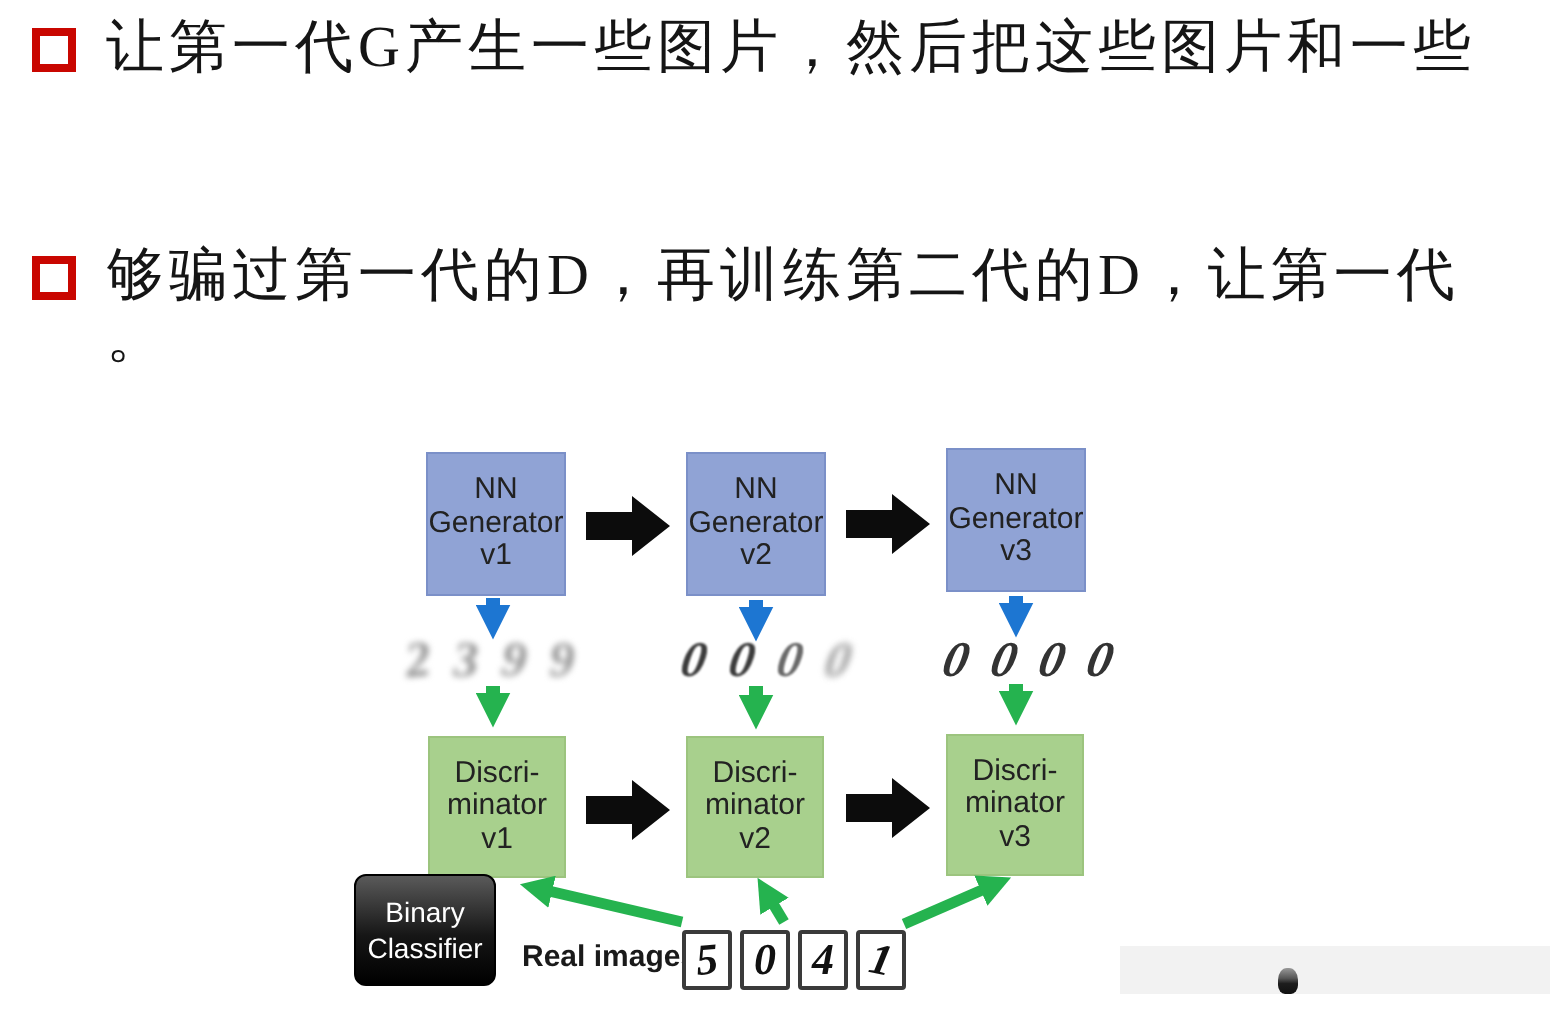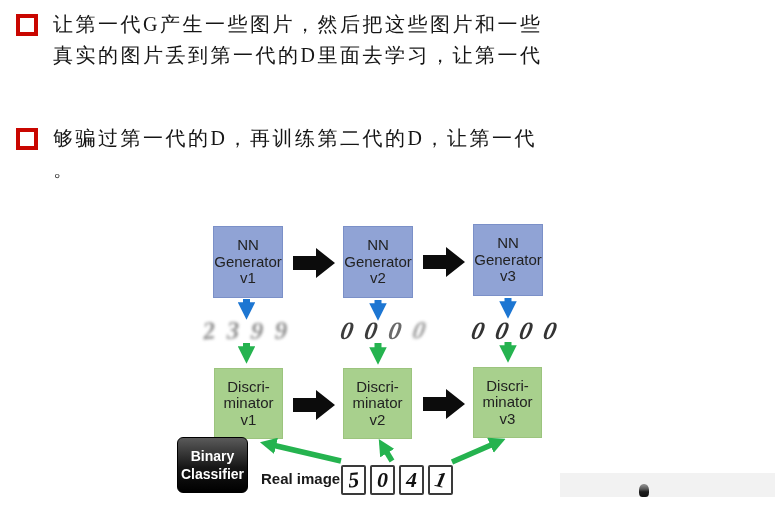--- a/index.html
+++ b/index.html
@@ -2,21 +2,21 @@
 <html><head>
 <meta charset="utf-8">
 <style>
   html,body{margin:0;padding:0;background:#fff;}
   .slide{position:relative;width:784px;height:506px;background:#ffffff;overflow:hidden;
          font-family:"Liberation Sans",sans-serif;}
   
   .bullet{position:absolute;left:0;width:784px;}
   .bmark{position:absolute;left:16px;top:5px;width:14px;height:14px;border:4px solid #c90600;background:#fff;}
   .btext{margin-left:53px;font-family:"Liberation Serif","DejaVu Serif",serif;
-         font-size:20px;line-height:31px;letter-spacing:2.5px;color:#151515;}
+         font-size:29px;line-height:31px;letter-spacing:2.5px;color:#151515;}
   .btext .bline{white-space:nowrap;}
   
   .gbox,.dbox{position:absolute;display:flex;align-items:center;justify-content:center;
       text-align:center;white-space:pre-line;font-weight:400;font-size:15px;line-height:16.5px;
       color:#222;}
   .gbox{width:70px;height:72px;border:1px solid #7b90c8;box-sizing:border-box;}
   .dbox{width:69px;height:71px;border:1px solid #9cc47e;box-sizing:border-box;}
   #g1{left:213px;top:226px;} #g2{left:343px;top:226px;} #g3{left:473px;top:224px;}
   #d1{left:214px;top:368px;} #d2{left:343px;top:368px;} #d3{left:473px;top:367px;}
   
@@ -30,21 +30,21 @@
   #row1 span:nth-child(3){color:#6a6a6a;}
   #row1 span:nth-child(4){color:#9b9b9b;filter:blur(1.6px);}
   #row1 span{transform:skewX(-10deg);}
   #row2{left:466px;color:#333;}
   #row2 span{transform:skewX(-12deg);}
   
   .bclass{position:absolute;left:177px;top:437px;width:71px;height:56px;border-radius:6px;
       background:linear-gradient(180deg,#5a5a5a 0%,#161616 55%,#000 100%);
       border:1px solid #000;box-sizing:border-box;color:#fff;display:flex;align-items:center;
       justify-content:center;text-align:center;white-space:pre-line;
-      font-weight:700;font-size:14px;line-height:18px;z-index:6;}
+      font-weight:400;font-size:14px;line-height:18px;z-index:6;}
   .rlabel{position:absolute;left:261px;top:470px;font-weight:700;font-size:15px;color:#1a1a1a;}
   .rdigit{position:absolute;top:465px;width:25px;height:30px;border:2px solid #3a3a3a;
       border-radius:2px;background:#fff;box-sizing:border-box;display:flex;align-items:center;
       justify-content:center;font-family:"Liberation Serif","DejaVu Serif",serif;
       font-style:italic;font-weight:700;font-size:22px;color:#111;z-index:6;}
   #rd0{left:341px;} #rd1{left:370px;} #rd2{left:399px;} #rd3{left:428px;}
   #rd0 span{transform:rotate(-5deg);display:inline-block;}
   #rd3 span{transform:rotate(12deg);display:inline-block;}
   
   .grayband{position:absolute;left:560px;top:473px;width:215px;height:24px;background:#f2f2f2;}
@@ -55,21 +55,20 @@
 </style>
 </head>
 <body>
 
 <div class="slide">
 
   <div class="bullet" style="top:9px;">
     <span class="bmark" style="border-color: rgb(201, 6, 0);"></span>
     <div class="btext">
       <div class="bline">让第一代G产生一些图片，然后把这些图片和一些</div>
-      <div class="bline">真实的图片丢到第一代的D里面去学习，让第一代</div>
     </div>
   </div>
 
   <div class="bullet" style="top:123px;">
     <span class="bmark" style="border-color: rgb(201, 6, 0);"></span>
     <div class="btext">
       <div class="bline">够骗过第一代的D，再训练第二代的D，让第一代</div>
       <div class="bline">。</div>
     </div>
   </div>

